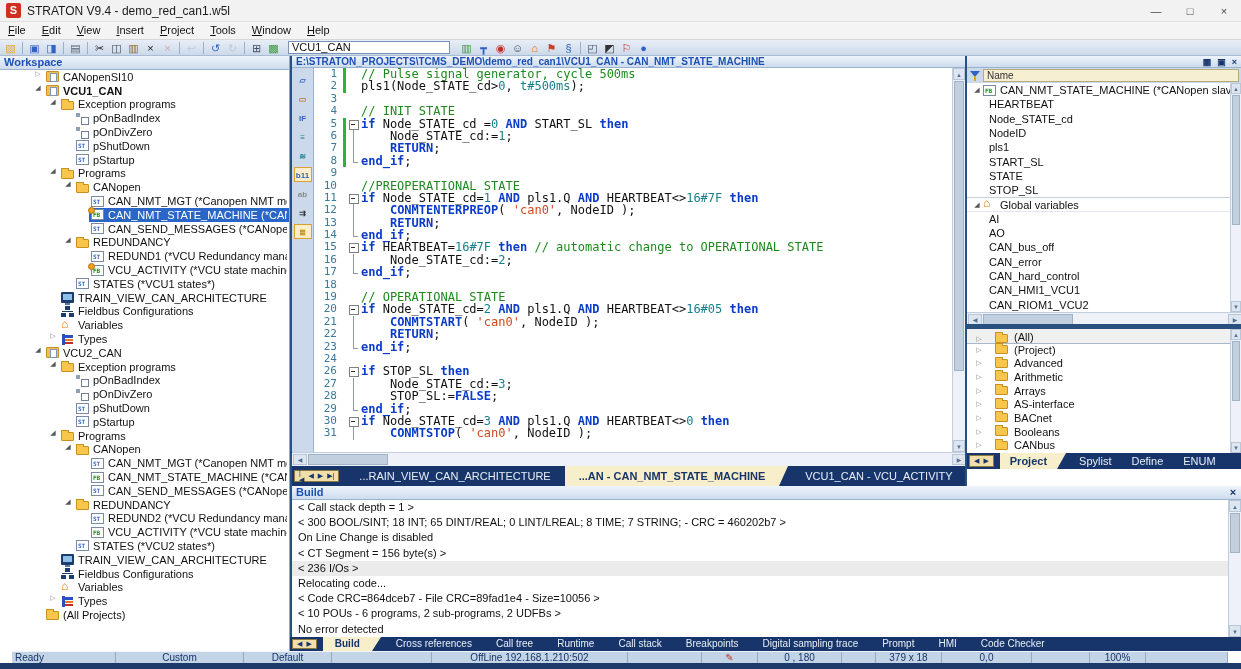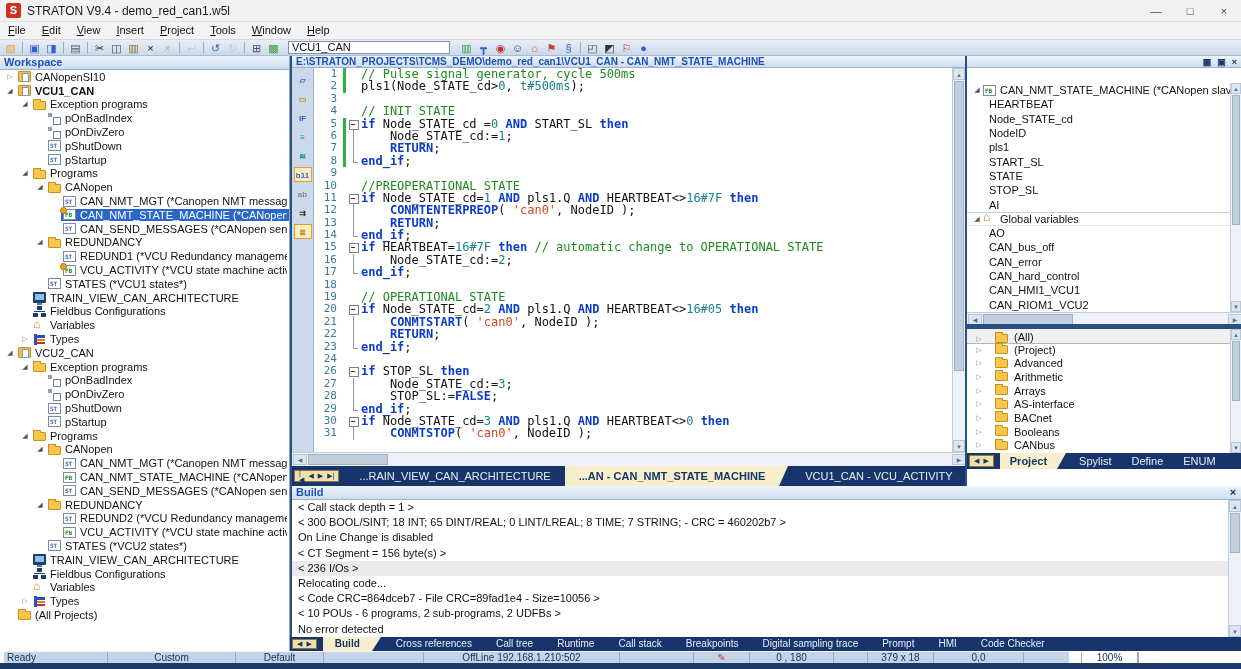--- a/index.html
+++ b/index.html
@@ -25,21 +25,21 @@
   .tb-sep { width:1px; height:12px; background:#9ab0c8; margin:0 3px; flex:none; }
   .combo { width:162px; height:13px; background:#fff; border:1px solid #7a92b4; margin:0 8px 0 6px; font:11px/11px "Liberation Sans",sans-serif; padding-left:3px; color:#111; flex:none; }
 
   
   .panel-hdr { background:linear-gradient(#eef4fb,#cddcee); border-bottom:1px solid #9ab4d0; color:#1e50b4; font-weight:bold; font-size:11px; line-height:13px; padding-left:4px; white-space:nowrap; overflow:hidden; }
 
   
   .workspace { position:absolute; left:0; top:56px; width:290px; height:595px; background:#fff; border-right:1px solid #8fa8c8; }
   .workspace .panel-hdr { height:14px; }
   .tree { position:absolute; left:0; top:14px; right:0; bottom:0; overflow:hidden; }
-  .tree-row { display:flex; align-items:center; height:13.8px; font-size:11px; color:#111; white-space:nowrap; }
+  .tree-row { display:flex; height:13.8px; font-size:11px; color:#111; white-space:nowrap;margin-left:28px; }
   .tree-exp { width:12px; flex:none; text-align:center; font-size:7px; color:#555; }
   .tree-exp.c { color:#888; }
   .row-label { white-space:nowrap; overflow:hidden; }
   .row-label.bold { font-weight:bold; }
   .row-content { display:flex; align-items:center; min-width:0; padding:0 2px; }
   .row-content.sel { background:#2a66c8; color:#fff; }
 
   
   .ic { display:inline-block; width:13px; height:11px; margin-right:4px; position:relative; flex:none; }
   .ic-project { background:#f2bf49; border:1px solid #c89020; border-radius:1px; }
@@ -137,21 +137,21 @@
   .build-body { position:absolute; left:0; top:14px; right:13px; bottom:0; overflow:hidden; }
   .build-line { height:15.2px; line-height:15.2px; font-size:11px; color:#111; padding-left:6px; white-space:nowrap; overflow:hidden; }
   .build-line.hl { background:#ebebeb; }
   .build-vscroll { position:absolute; right:0; top:14px; width:13px; bottom:0; background:#eef2f8; border-left:1px solid #c0cede; }
 
   
   .bottom-tabs { position:absolute; left:290px; top:637px; width:951px; height:14px; }
   .bottom-tabs .ntab { line-height:14px; font-size:10px; padding:0 12px; }
   .bottom-tabs .ntab.active::after { border-top:14px solid #f7eecb; }
   .bottom-tabs .tab-nav { height:10px; }
-  .statusbar { position:absolute; left:4px; top:651px; width:1065px; height:12px; background:#c2d4e6; border-top:1px solid #f0f4fa; display:flex; font-size:10px; color:#173468; }
+  .statusbar { position:absolute; left:12px; top:651px; width:1216px; height:12px; background:#c2d4e6; border-top:1px solid #f0f4fa; display:flex; font-size:10px; color:#173468; }
   .seg { border-right:1px solid #93aac2; display:flex; align-items:center; justify-content:center; overflow:hidden; white-space:nowrap; height:100%; }
   .seg.first { justify-content:flex-start; padding-left:3px; }
   .pen { color:#c0392b; font-size:10px; line-height:10px; }
   .bottom-edge { position:absolute; left:0; top:663px; width:1241px; height:6px; background:#1d3a6a; }
 </style>
 </head>
 <body>
 
 <div class="app">
 
@@ -608,20 +608,24 @@
         <div class="ntab">VCU1_CAN - VCU_ACTIVITY</div>
       </div>
   </div>
 
   <div class="right-panel">
     <div class="panel-hdr rp-hdr" id="rpDock">
         <span class="dock-ic">▦</span>
         <span class="dock-ic">▣</span>
         <span class="dock-ic">×</span>
       </div>
+    <div class="filter-row">
+      <span class="funnel"></span>
+      <div class="name-hdr">Name</div>
+    </div>
     <div class="varlist" id="varlist">
         <div class="var-row hd">
           <span class="tree-exp">◢</span>
           <span class="ic ic-fb"></span>
           <span class="row-label">CAN_NMT_STATE_MACHINE (*CANopen slaves</span>
         </div>
         <div class="var-row">
           <span class="row-label">HEARTBEAT</span>
         </div>
         <div class="var-row">
@@ -635,27 +639,27 @@
         </div>
         <div class="var-row">
           <span class="row-label">START_SL</span>
         </div>
         <div class="var-row">
           <span class="row-label">STATE</span>
         </div>
         <div class="var-row">
           <span class="row-label">STOP_SL</span>
         </div>
-        <div class="var-row">
-          <span class="row-label">AI</span>
-        </div>
         <div class="var-row hd gl">
           <span class="tree-exp">◢</span>
           <span class="ic ic-home"></span>
           <span class="row-label">Global variables</span>
+        </div>
+        <div class="var-row">
+          <span class="row-label">AI</span>
         </div>
         <div class="var-row">
           <span class="row-label">AO</span>
         </div>
         <div class="var-row">
           <span class="row-label">CAN_bus_off</span>
         </div>
         <div class="var-row">
           <span class="row-label">CAN_error</span>
         </div>

